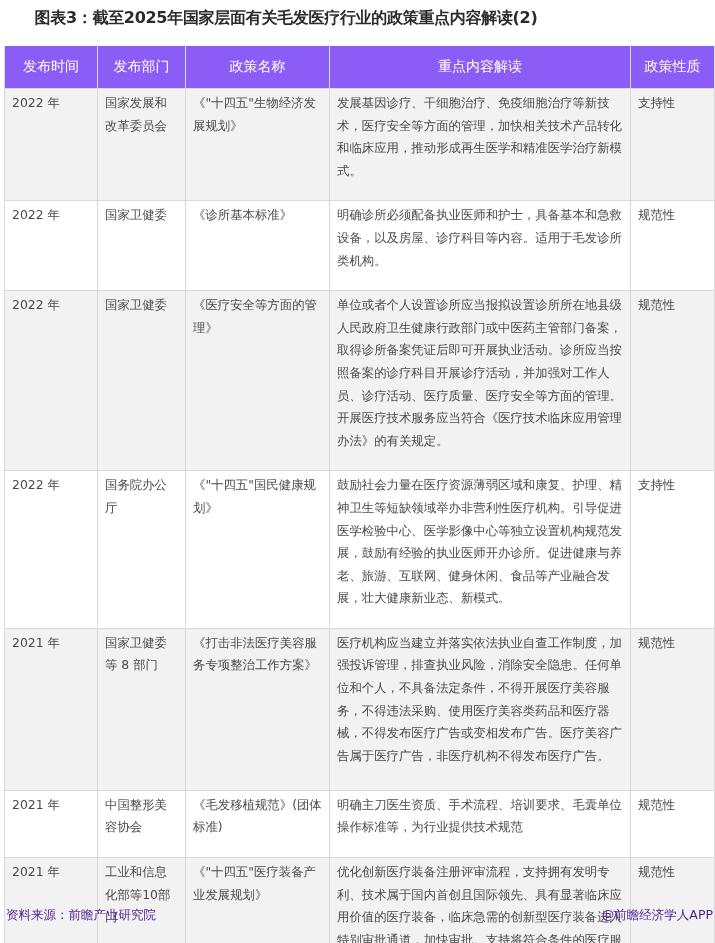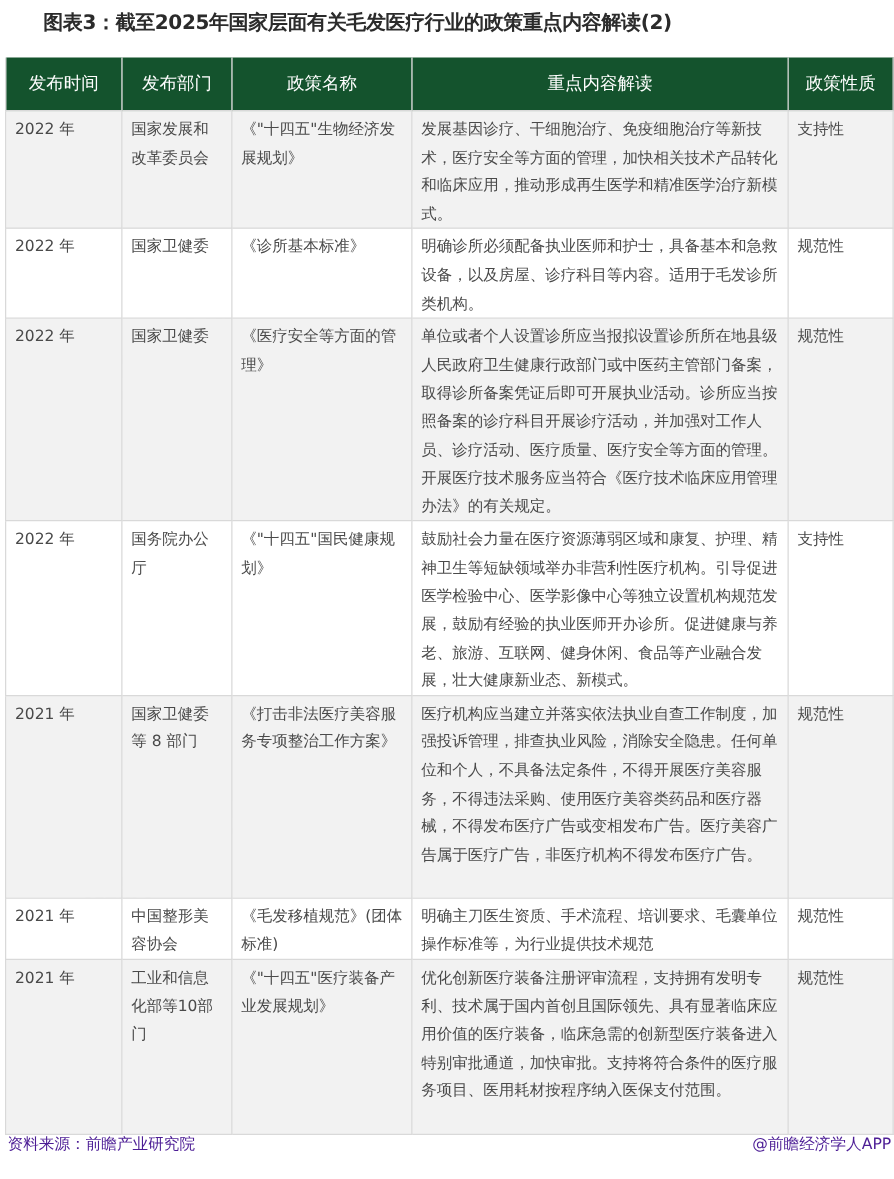--- a/index.html
+++ b/index.html
@@ -9,26 +9,26 @@
     }
     .title {
       position: absolute; top: 8px; left: 0; width: 572px; text-align: center;
       font-size: 16px; font-weight: bold; color: #2b2b2b; letter-spacing: -0.3px;
     }
     table.policy {
       position: absolute; top: 46px; left: 4px; width: 710px;
       border-collapse: collapse; table-layout: fixed;
     }
     table.policy th {
-      background: #14532d; color: #ffffff; font-weight: normal; font-size: 14px;
+      background: #8b5cf6; color: #ffffff; font-weight: normal; font-size: 14px;
       height: 42px; border: 1px solid #d9d9d9; border-top: none; text-align: center; padding: 0;
     }
     table.policy td {
       border: 1px solid #d9d9d9; vertical-align: top; font-size: 12.4px; line-height: 22.6px;
-      padding: 3px 7px 0 7px; color: #4a4a4a; word-break: break-all;
+      padding: 3px 7px 18px 7px; color: #4a4a4a; word-break: break-all;
     }
     table.policy tr.odd td { background: #f2f2f2; }
     table.policy tr.even td { background: #ffffff; }
     .col-time { width: 93px; }
     .col-dept { width: 88px; }
     .col-name { width: 144px; }
     .col-content { width: 301px; }
     .col-nature { width: 84px; }
     .footer {
       position: absolute; top: 907px; left: 6px; right: 2px; height: 20px;

